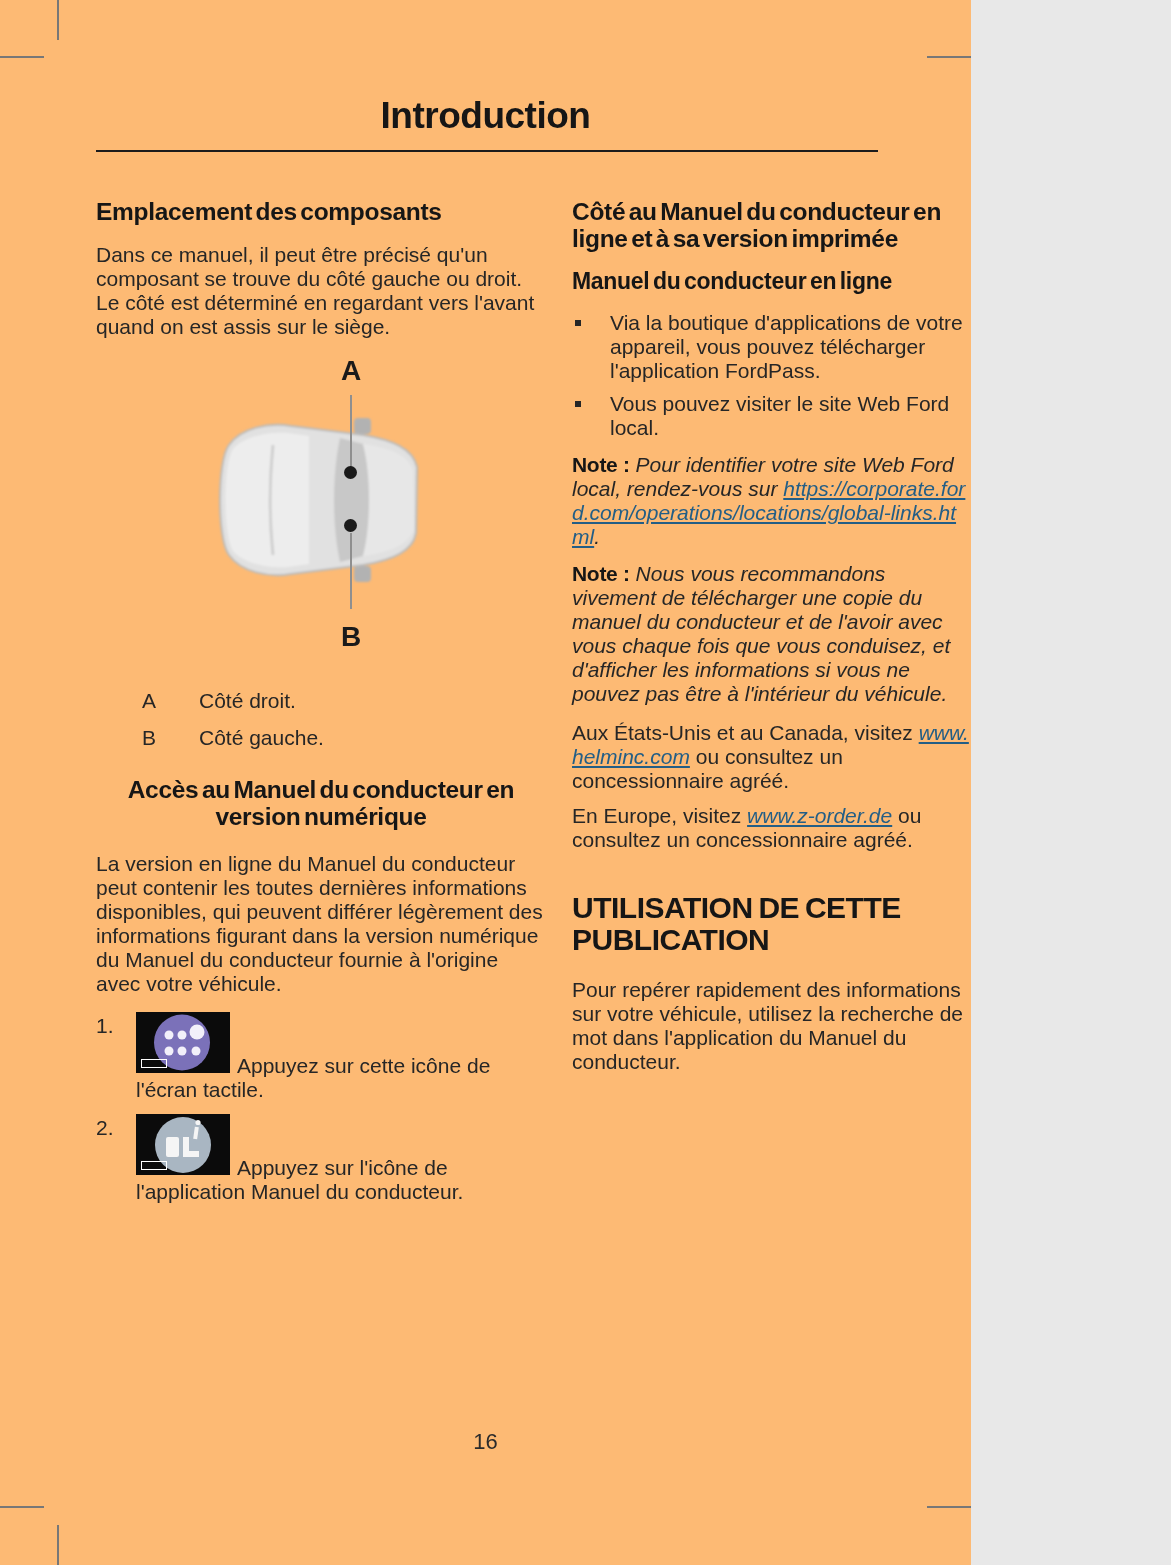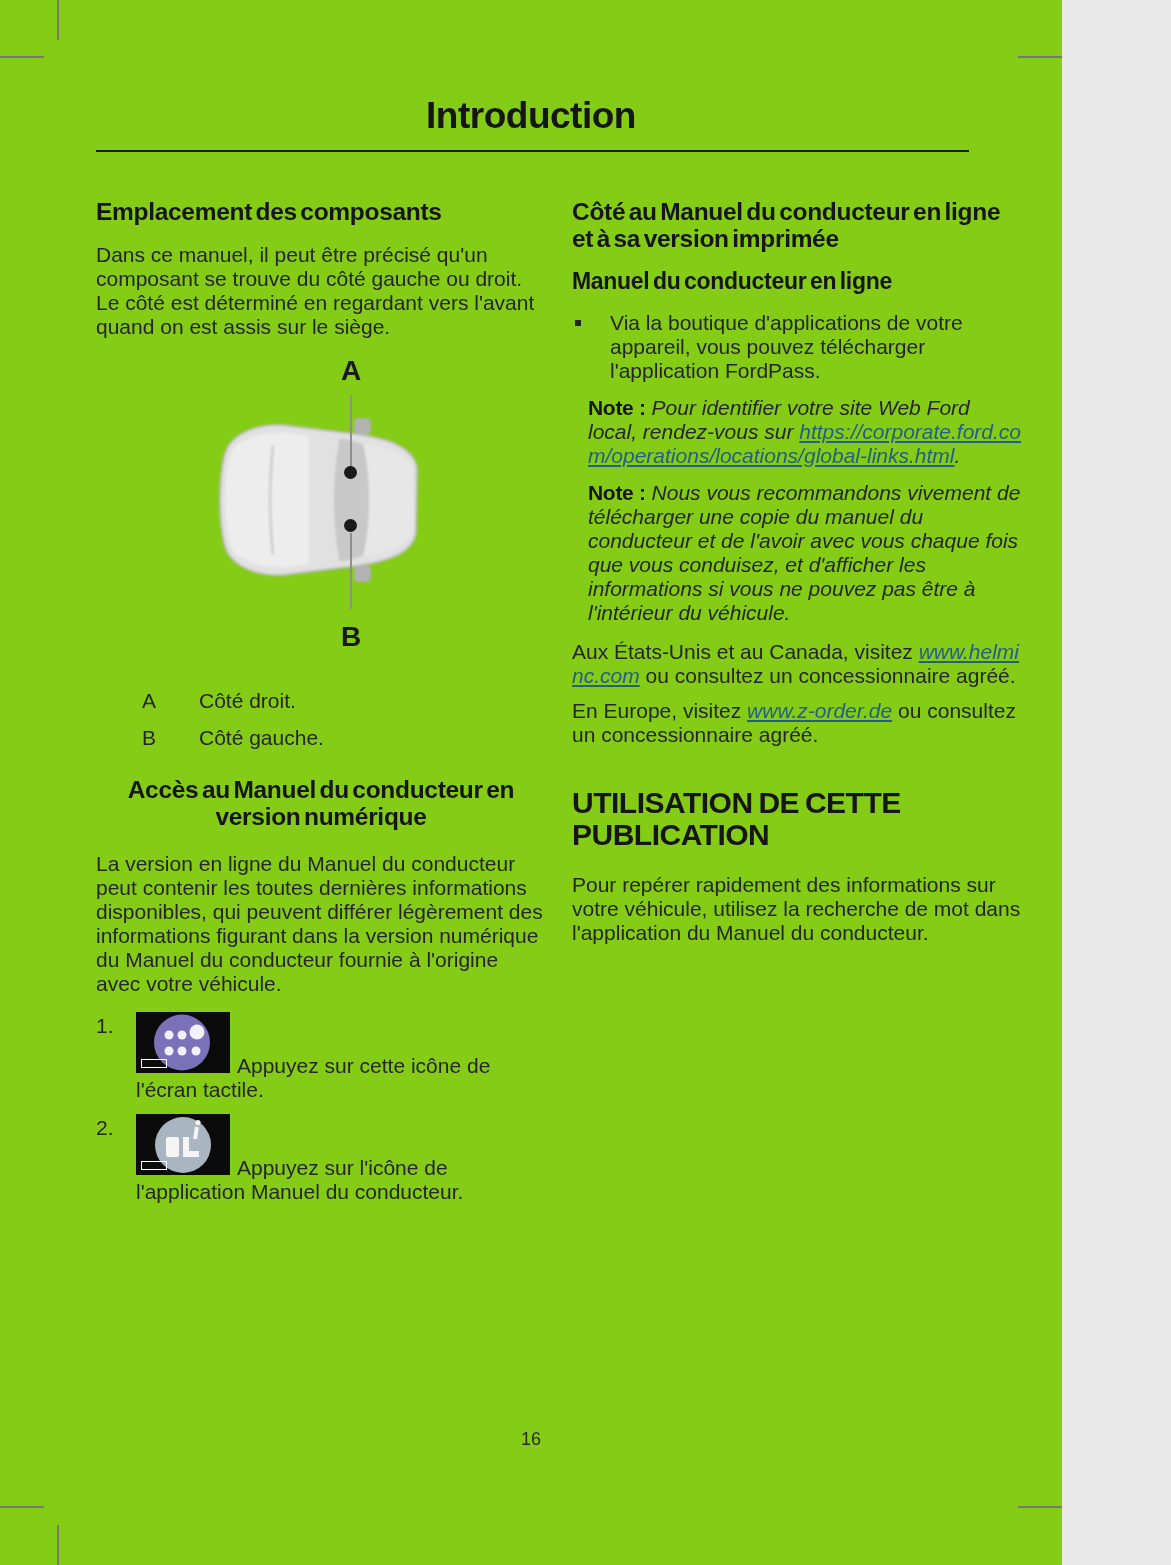--- a/index.html
+++ b/index.html
@@ -1,19 +1,19 @@
 <!DOCTYPE html>
 <html><head>
 <meta charset="utf-8">
 <style>
   html,body{margin:0;padding:0;background:#e8e8e8;}
   .page{
     position:relative;
-    width:1062px;height:1565px;
-    background:#84cc16;
+    width:971px;height:1565px;
+    background:#fdba74;
     font-family:"Liberation Sans", sans-serif;
     color:#262626;
     overflow:hidden;
   }
   
   .mark{position:absolute;background:#777;}
   .mark.v{width:2px;height:40px;}
   .mark.h{height:2px;width:44px;}
   .m-tl-v{left:57px;top:0;}      .m-tl-h{left:0;top:56px;}
   .m-tr-v{left:1112px;top:0;}    .m-tr-h{right:0;top:56px;}
@@ -56,21 +56,21 @@
   .h3{
     margin:0;
     font-size:23px;font-weight:bold;color:#161616;
     line-height:25px;
     letter-spacing:-0.3px;word-spacing:-2.5px;
   }
   .body-text{
     margin:0;
     font-size:21px;line-height:24px;color:#262626;
   }
-  .note{font-style:italic;margin-left:16px;}
+  .note{font-style:italic;}
   .note .note-label{font-style:normal;font-weight:bold;color:#161616;letter-spacing:-0.3px;}
   a.doc-link{
     color:#235e86;text-decoration:underline;font-style:italic;
     overflow-wrap:anywhere;word-break:break-all;cursor:pointer;
   }
 
   
   .mt-p1{margin-top:18px;}
   .mt-fig{margin-top:16px;}
   .mt-legend{margin-top:34px;}
@@ -130,21 +130,21 @@
   
   .bullet{position:relative;padding-left:38px;font-size:21px;line-height:24px;}
   .bullet + .bullet{margin-top:9px;}
   .bullet-marker{
     position:absolute;left:3px;top:9px;width:6px;height:6px;background:#262626;
   }
 
   
   .page-num{
     position:absolute;left:0;right:0;top:1429px;
-    text-align:center;font-size:18px;color:#2b2b2b;
+    text-align:center;font-size:22px;color:#2b2b2b;
   }
 </style>
 </head>
 <body>
 
 <div class="page">
 
   <div class="mark v m-tl-v"></div>
   <div class="mark h m-tl-h"></div>
   <div class="mark v m-tr-v"></div>
@@ -255,20 +255,24 @@
 
       <h2 class="h2">Côté au Manuel du conducteur en ligne et à sa version imprimée</h2>
 
       <h3 class="h3 mt-sub1">Manuel du conducteur en ligne</h3>
 
       <div class="mt-bullets">
         <div class="bullet">
           <span class="bullet-marker"></span>
           <span>Via la boutique d'applications de votre appareil, vous pouvez télécharger l'application FordPass.</span>
         </div>
+        <div class="bullet">
+          <span class="bullet-marker"></span>
+          <span>Vous pouvez visiter le site Web Ford local.</span>
+        </div>
       </div>
 
       <p class="body-text note mt-note1"><span class="note-label">Note :</span><span>  Pour identifier votre site Web Ford local, rendez-vous sur </span><a class="doc-link">https://corporate.ford.com/operations/locations/global-links.html</a><span>.</span></p>
 
       <p class="body-text note mt-note2"><span class="note-label">Note :</span><span> Nous vous recommandons vivement de télécharger une copie du manuel du conducteur et de l'avoir avec vous chaque fois que vous conduisez, et d'afficher les informations si vous ne pouvez pas être à l'intérieur du véhicule.</span></p>
 
 
       <p class="body-text mt-pa"><span>Aux États-Unis et au Canada, visitez </span><a class="doc-link">www.helminc.com</a><span> ou consultez un concessionnaire agréé.</span></p>
 
       <p class="body-text mt-pb"><span>En Europe, visitez </span><a class="doc-link">www.z-order.de</a><span> ou consultez un concessionnaire agréé.</span></p>

